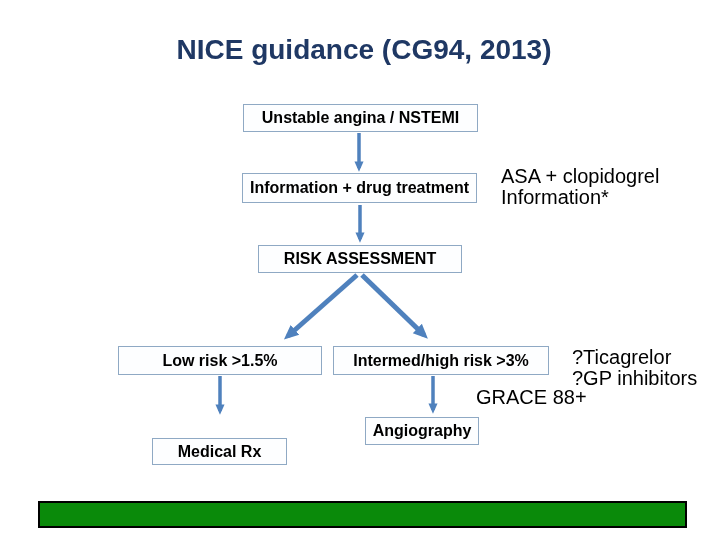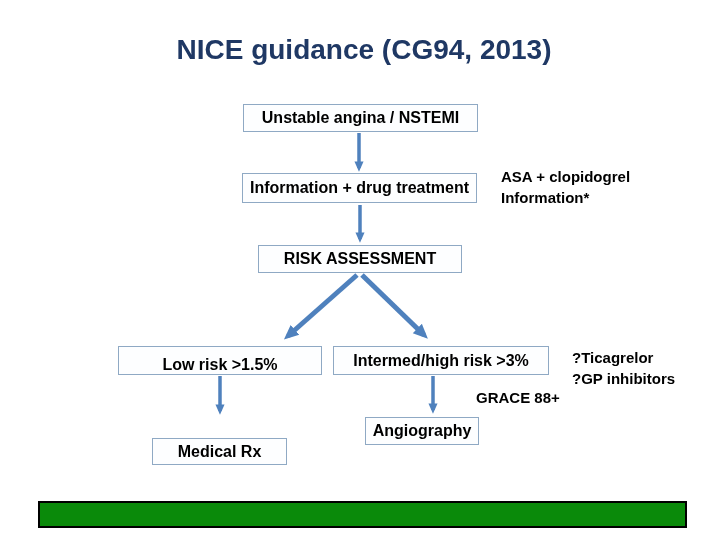--- a/index.html
+++ b/index.html
@@ -42,27 +42,27 @@
     position:absolute;box-sizing:border-box;
     display:flex;align-items:center;justify-content:center;
     background:var(--node-fill);
     border:1.5px solid var(--node-border);
     font-size:16px;font-weight:bold;color:var(--node-text);
     white-space:nowrap;
   }
   .n-unstable{left:243px;top:104px;width:235px;height:28px;}
   .n-info{left:242px;top:173px;width:235px;height:30px;}
   .n-risk{left:258px;top:245px;width:204px;height:28px;}
-  .n-low{left:118px;top:346px;width:204px;height:29px;align-items:flex-end;}
+  .n-low{left:118px;top:346px;width:204px;height:29px;}
   .n-intermed{left:333px;top:346px;width:216px;height:29px;}
   .n-medical{left:152px;top:438px;width:135px;height:27px;}
   .n-angio{left:365px;top:417px;width:114px;height:28px;}
   .annot{
     position:absolute;
-    font-size:15px;font-weight:bold;
+    font-size:20px;font-weight:normal;
     color:var(--annotation-text);
     line-height:21px;white-space:nowrap;
   }
   .a-drug{left:501px;top:166px;}
   .a-query{left:572px;top:322px;margin-top:25px;}
   .a-grace{left:476px;top:387px;}
   .green-bar{
     position:absolute;left:38px;top:501px;
     width:649px;height:27px;box-sizing:border-box;
     background:var(--banner-fill);

